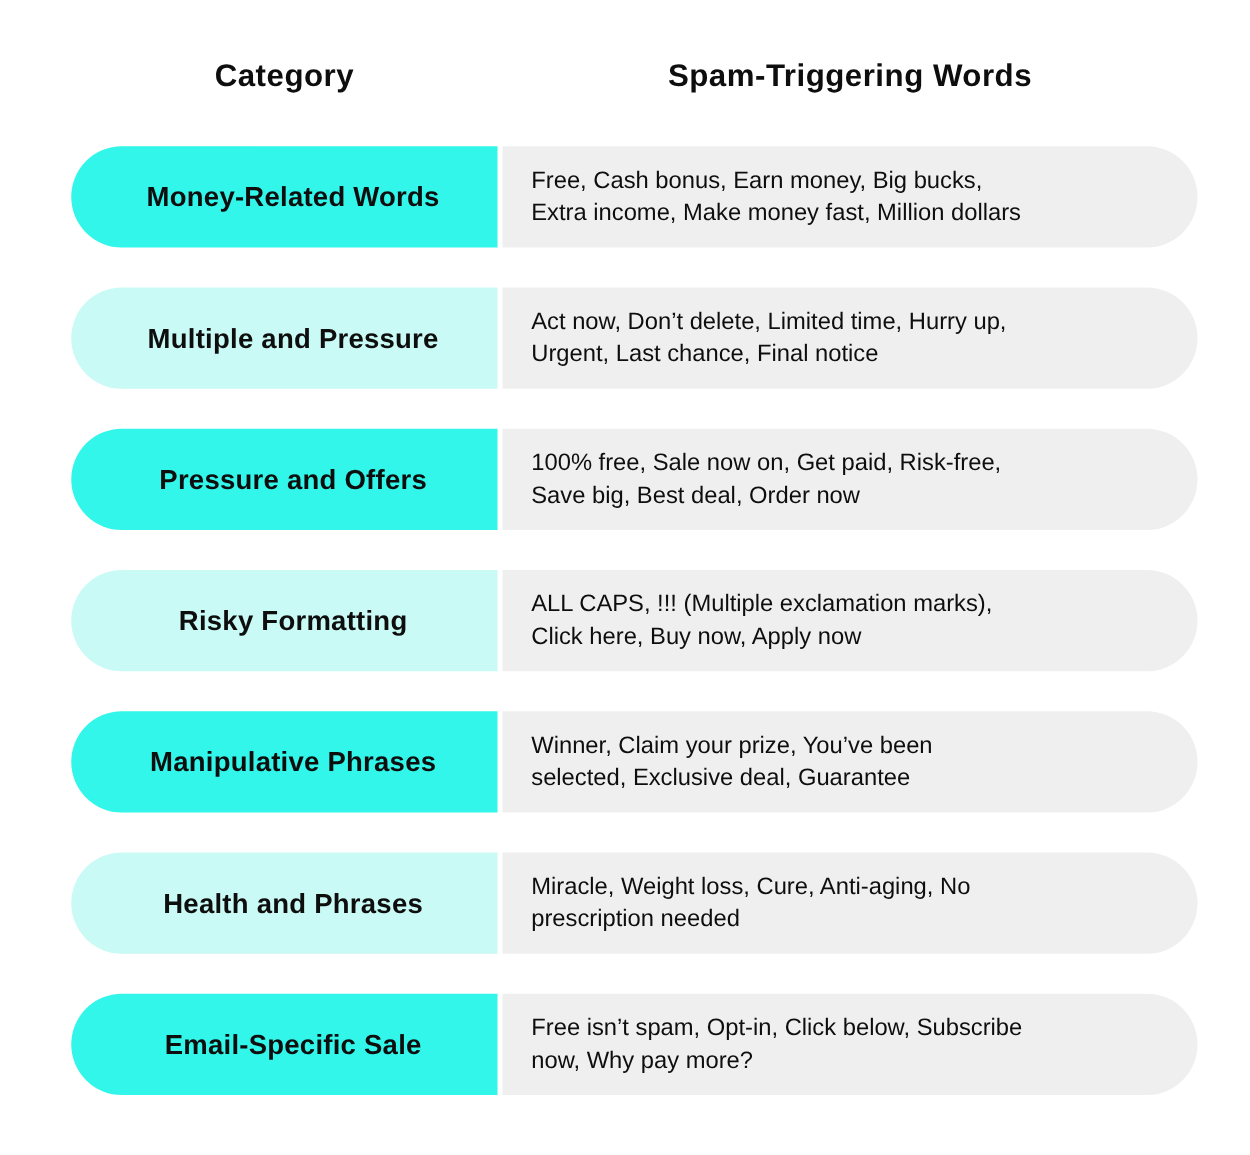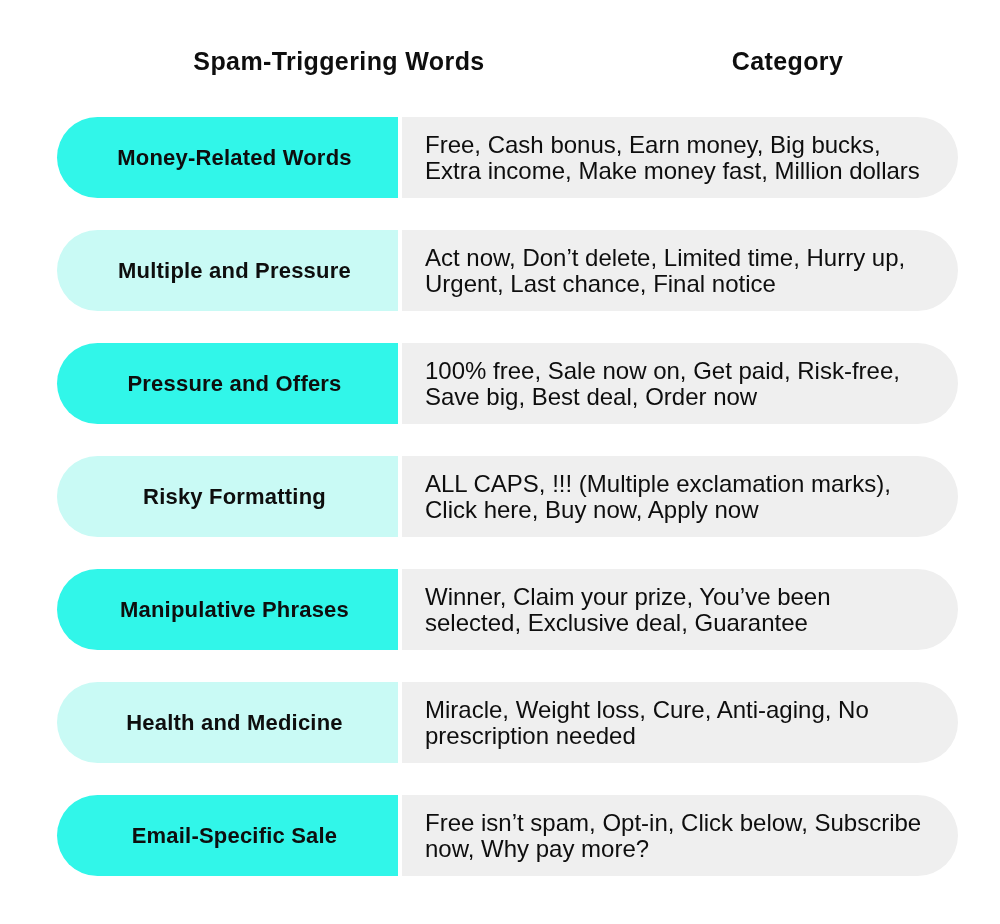--- a/index.html
+++ b/index.html
@@ -58,34 +58,34 @@
   .words-pill {
     width: 556px;
     height: 81px;
     margin-left: 4px;
     border-radius: 0 40.5px 40.5px 0;
     background: var(--pill-gray, #efefef);
     display: flex;
     align-items: center;
     box-sizing: border-box;
     padding: 0 28px 0 23px;
-    font-size: 24px;
+    font-size: 19px;
     line-height: 26px;
   }
   .words-pill span {
     white-space: pre-line;
   }
 </style>
 </head>
 <body>
 
 <div class="page">
   <div class="header-row">
+    <div class="header-cell cat">Category</div>
     <div class="header-cell words">Spam-Triggering Words</div>
-    <div class="header-cell cat">Category</div>
   </div>
 
   <div class="rows">
     <div class="row">
       <div class="cat-pill">
           <span>Money-Related Words</span>
         </div>
       <div class="words-pill">
           <span>Free, Cash bonus, Earn money, Big bucks,
 Extra income, Make money fast, Million dollars</span>
@@ -122,21 +122,21 @@
       <div class="cat-pill">
           <span>Manipulative Phrases</span>
         </div>
       <div class="words-pill">
           <span>Winner, Claim your prize, You’ve been
 selected, Exclusive deal, Guarantee</span>
         </div>
     </div>
     <div class="row">
       <div class="cat-pill">
-          <span>Health and Medicine</span>
+          <span>Health and Phrases</span>
         </div>
       <div class="words-pill">
           <span>Miracle, Weight loss, Cure, Anti-aging, No
 prescription needed</span>
         </div>
     </div>
     <div class="row">
       <div class="cat-pill">
           <span>Email-Specific Sale</span>
         </div>

